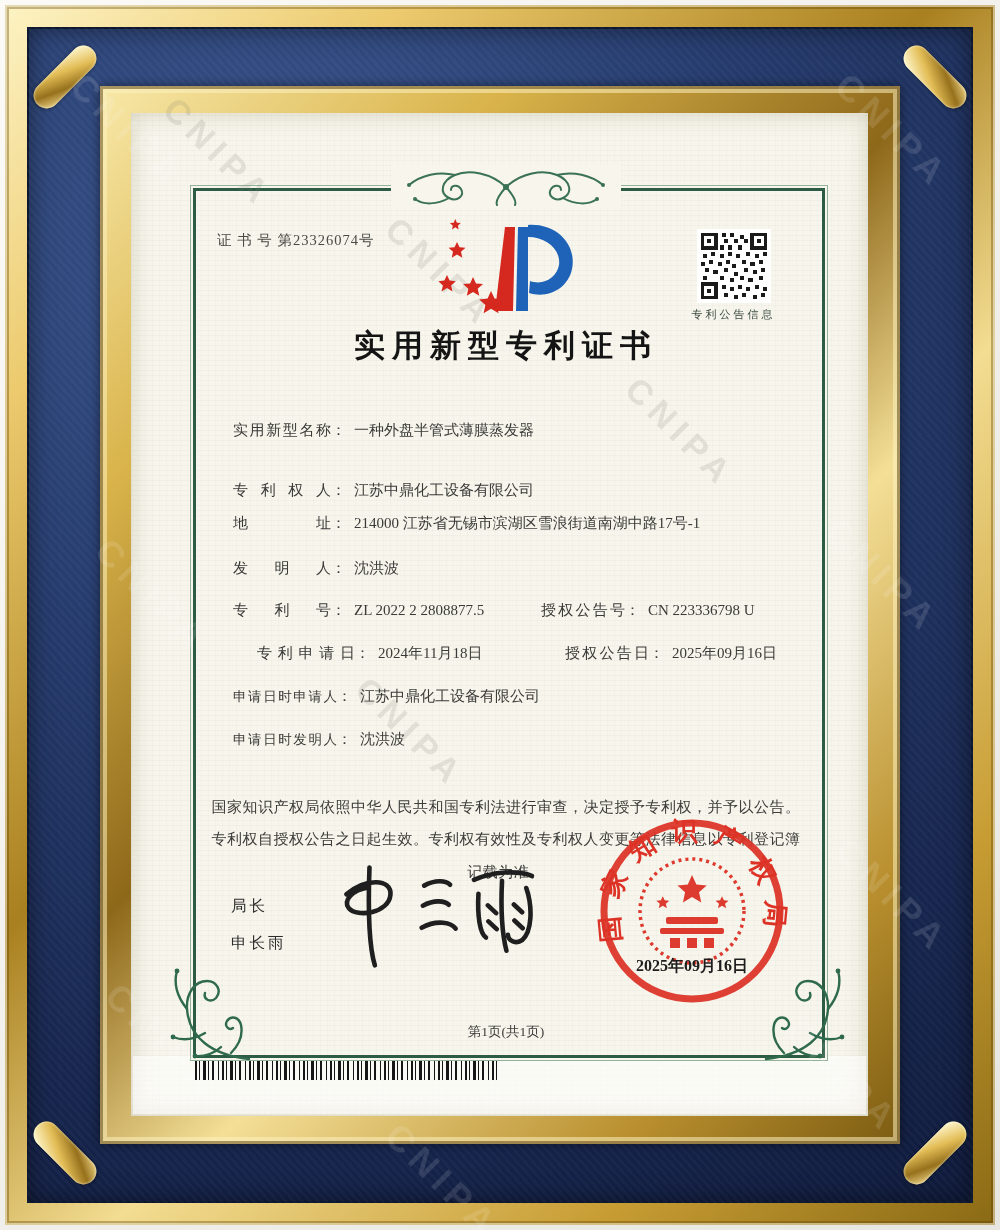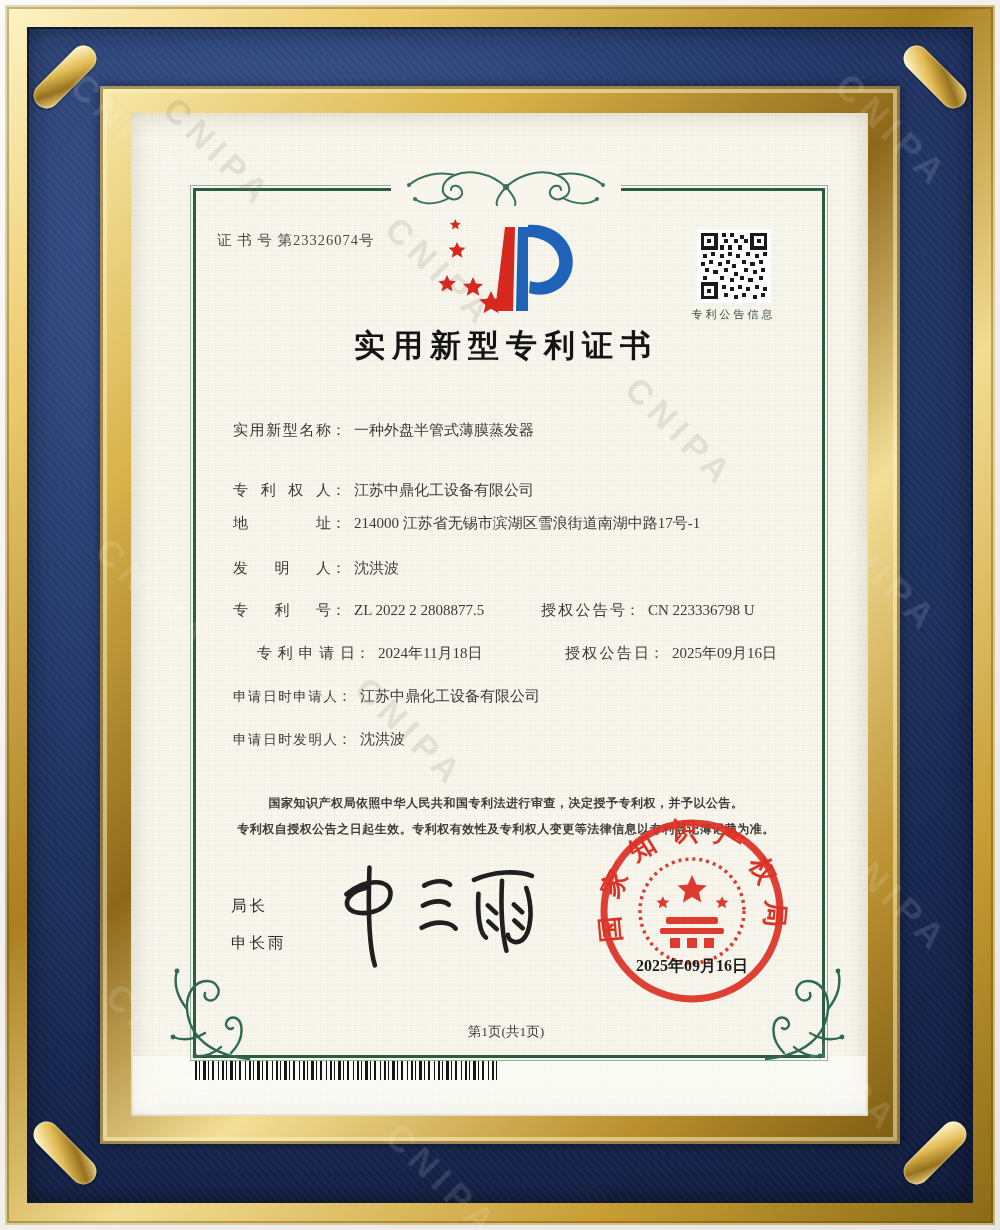--- a/index.html
+++ b/index.html
@@ -58,22 +58,22 @@
   .fields{left:102px;top:296px;width:600px;}
   .frow{position:absolute;left:0;font-size:15px;white-space:nowrap;color:#3a3a38;}
   .flabel{display:inline-block;width:98px;text-align:justify;text-align-last:justify;
           text-justify:inter-character;vertical-align:bottom;}
   .frow.wide .flabel{width:104px;font-size:13.5px;text-align-last:justify;}
   .fcolon{margin:0 2px 0 0;}
   .fvalue{margin-left:6px;}
   .pair2{position:absolute;left:308px;top:0;}
   .pair2 .flabel{width:84px;}
 
-  .legal{left:80px;top:678px;width:590px;font-size:12px;line-height:2.15;color:#3c3c3a;
-         text-align:center;letter-spacing:.5px;font-weight:bold;}
+  .legal{left:80px;top:678px;width:590px;font-size:15px;line-height:2.15;color:#3c3c3a;
+         text-align:center;letter-spacing:.5px;}
 
   .director{left:100px;top:774px;font-size:15.5px;color:#2b2b2b;line-height:2.4;letter-spacing:3px;}
   .signature{left:196px;top:738px;width:230px;height:118px;transform:rotate(-2deg);}
 
   .seal{left:463px;top:700px;width:196px;height:196px;}
   .page-no{left:62px;top:910px;width:626px;text-align:center;font-size:13.5px;color:#3c3c3a;}
   .barcode{left:64px;top:948px;width:302px;height:19px;
     background:repeating-linear-gradient(90deg,#161616 0 2px,transparent 2px 4px,#161616 4px 5px,
       transparent 5px 8px,#161616 8px 11px,transparent 11px 13px,#161616 13px 14px,
       transparent 14px 17px,#161616 17px 19px,transparent 19px 23px,#161616 23px 24px,transparent 24px 27px);}

